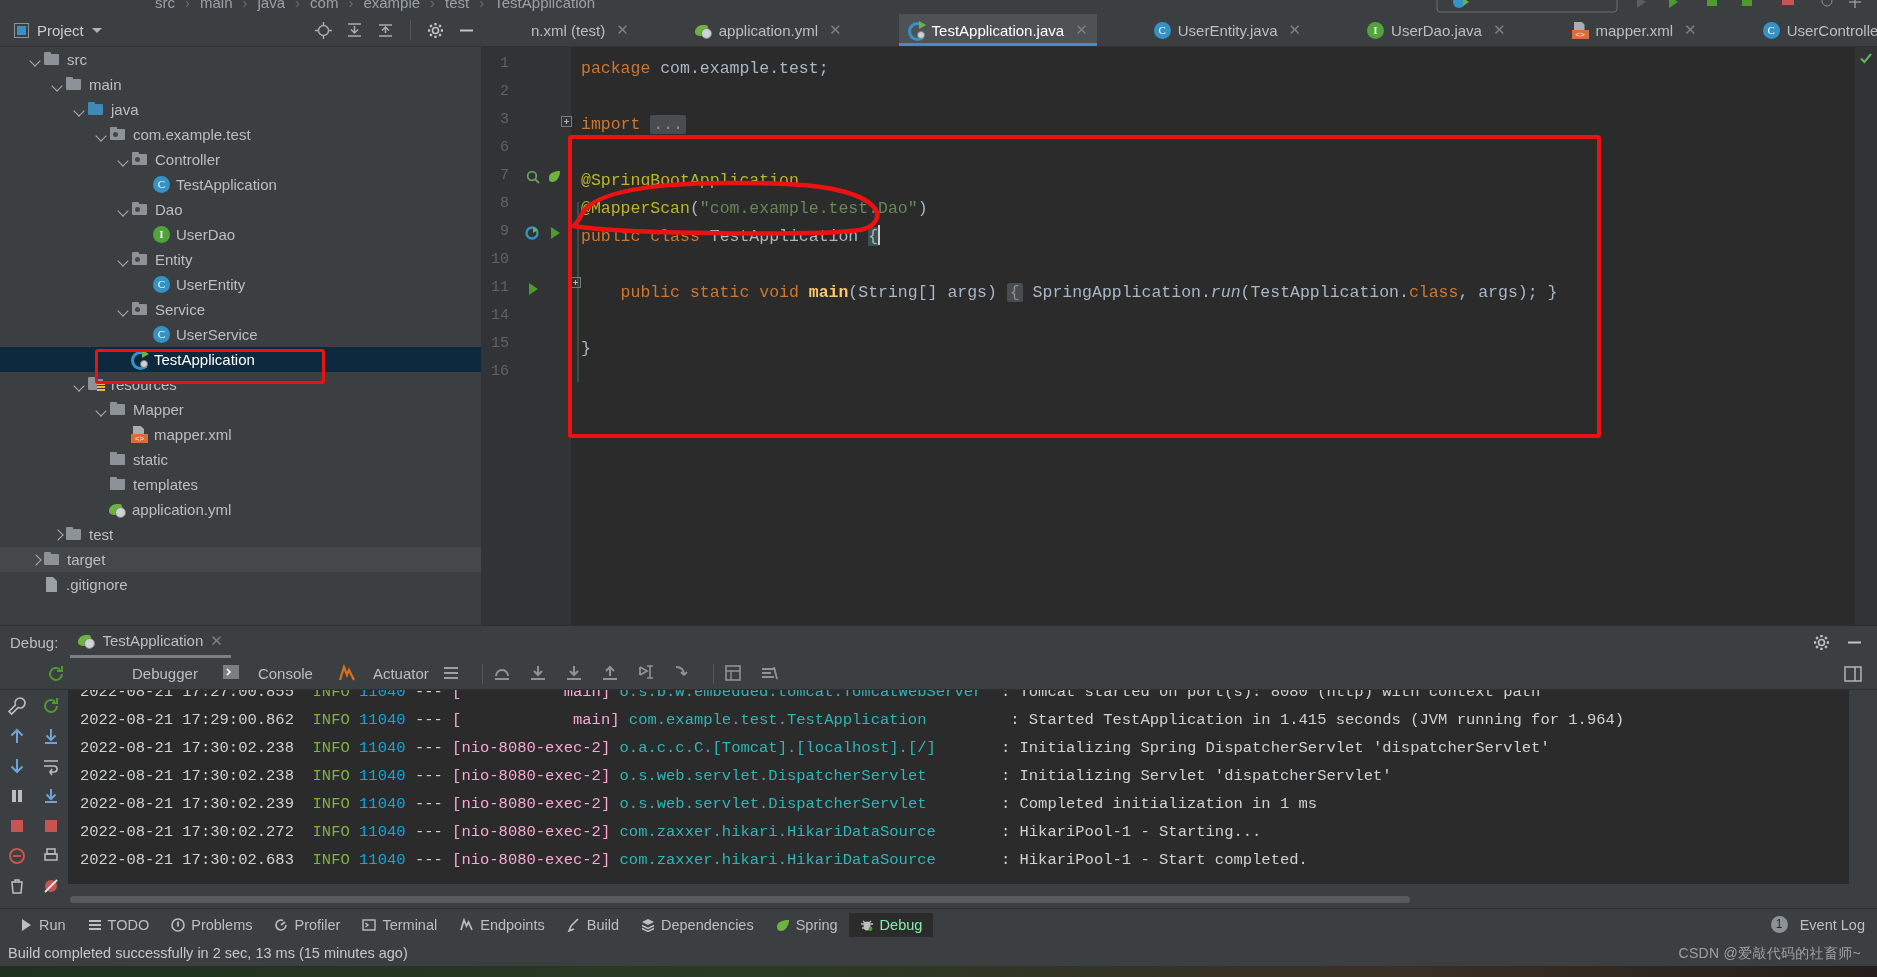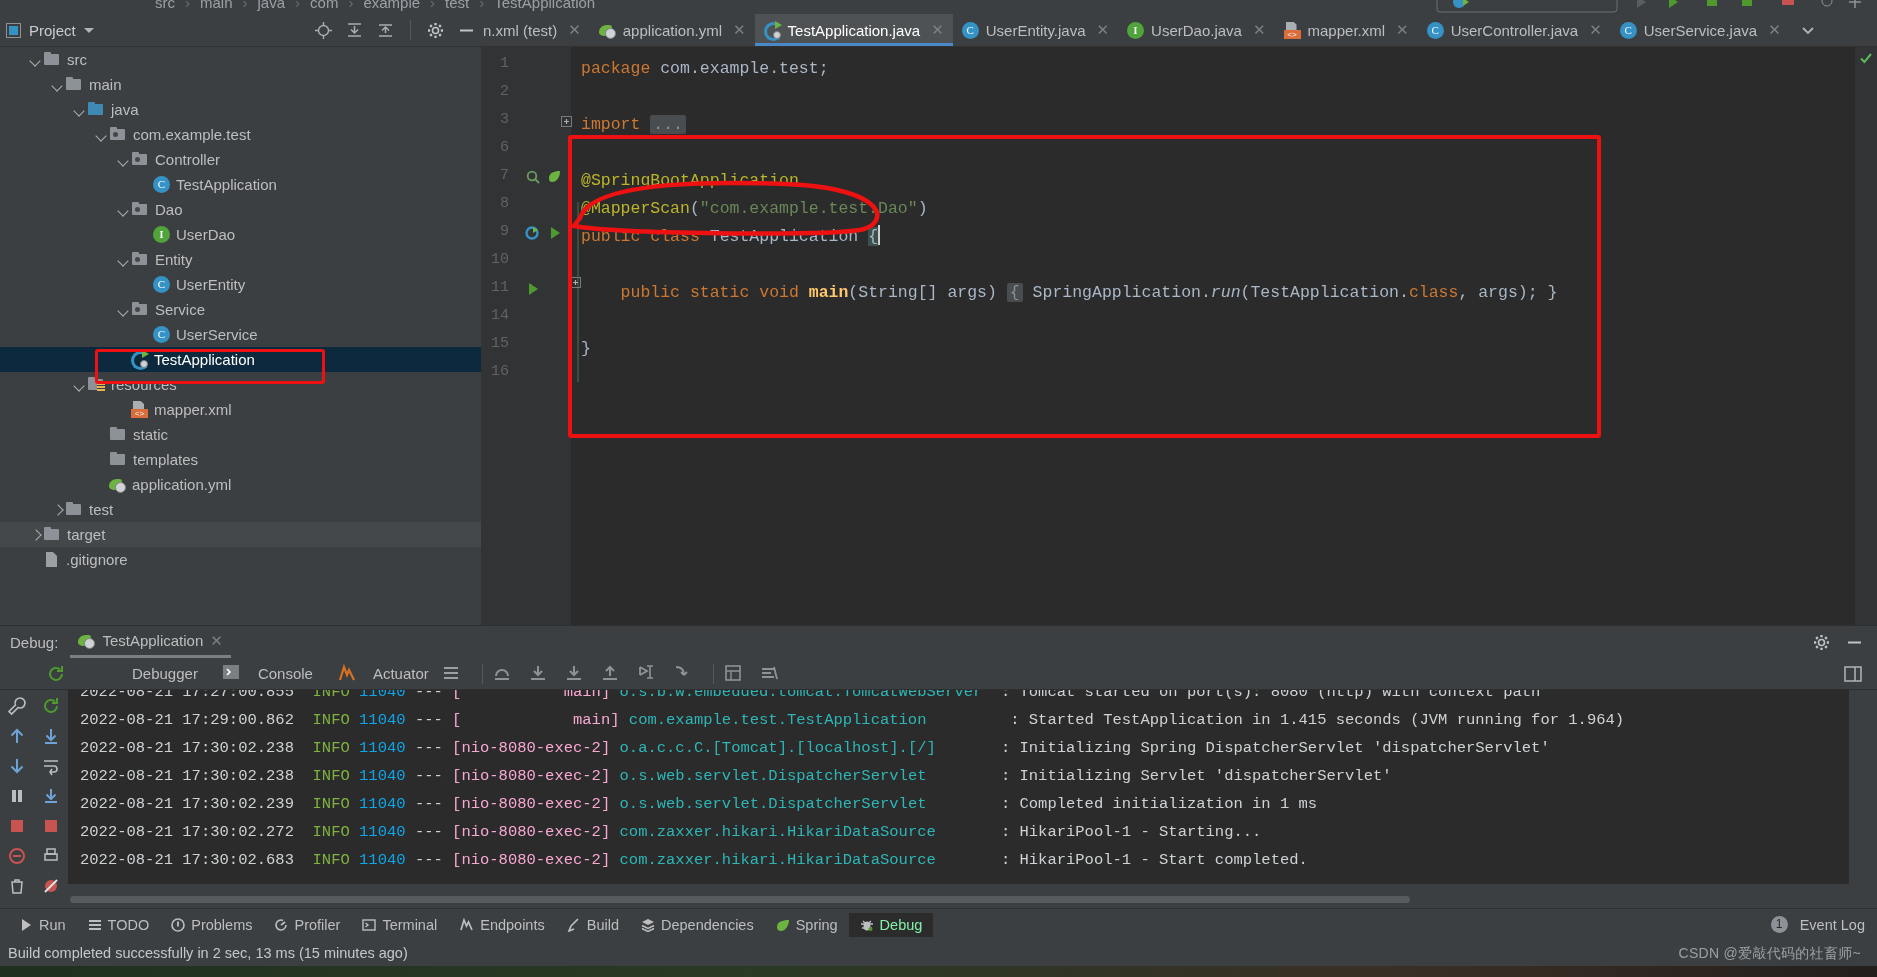--- a/index.html
+++ b/index.html
@@ -16,35 +16,35 @@
   #breadcrumb-strip .bc .sep { color:#6b6f73; }
 
   
   #top-toolbar-frag { position:absolute; right:0; top:-4px; width:640px; height:20px;
     overflow:hidden; }
 
   
   #project-header { position:absolute; left:0; top:14px; width:481px; height:33px;
     background:#3c3f41; border-bottom:1px solid #323232;
     display:flex; align-items:center; padding:0 6px; }
-  #project-header .ph-left { display:flex; align-items:center; gap:8px; }
+  #project-header .ph-left { display:flex; align-items:center; gap:8px;margin-left:8px; }
   #project-header .ph-icons { margin-left:auto; display:flex; align-items:center; gap:14px; }
   .mini-sq { width:15px; height:15px; border:1px solid #8d9296; display:inline-block;
     position:relative; }
   .mini-sq::after { content:""; position:absolute; inset:2px; background:#3592c4; }
   .tw-label { font-size:15px; color:#c8cdd2; }
   .caret-dn { width:0; height:0; border-left:5px solid transparent;
     border-right:5px solid transparent; border-top:5px solid #b0b4b8; }
 
   
   #tabbar { position:absolute; left:481px; top:14px; width:1396px; height:33px;
     background:#3c3f41; display:flex; align-items:stretch; overflow:hidden;
     border-bottom:1px solid #323232; }
   .tab { display:flex; align-items:center; gap:7px; padding:0 9px; white-space:nowrap;
-    font-size:15px; color:#bcbec0; position:relative; }
+    font-size:15px; color:#bcbec0; position:relative;margin-left:48px; }
   .tab.active { background:#4e5254; color:#ffffff; }
   .tab.active::after { content:""; position:absolute; left:0; right:0; bottom:0;
     height:3px; background:#4a88c7; }
   .tab .x { color:#7d8184; font-size:15px; margin-left:4px; }
   .tab-chev { display:flex; align-items:center; padding:0 10px; color:#b0b4b8; }
 
   
   .ic { width:17px; height:17px; display:inline-block; position:relative; flex:none; }
   .ic-java-c { border-radius:50%; background:#3592c4; color:#fff; font-size:11px;
     text-align:center; line-height:17px; font-family:"Liberation Serif", serif; }
@@ -387,20 +387,26 @@
     </div>
     <div class="tree-row">
       <span style="width: 72px; flex: 0 0 auto;"></span>
       <span class="tw down"></span>
       <span class="folder res" style="margin-right: 6px;">
         <i class="bars"></i>
       </span>
       <span class="tree-label">resources</span>
     </div>
     <div class="tree-row">
+      <span style="width: 94px; flex: 0 0 auto;"></span>
+      <span class="tw down"></span>
+      <span class="folder" style="margin-right: 6px;"></span>
+      <span class="tree-label">Mapper</span>
+    </div>
+    <div class="tree-row">
       <span style="width: 116px; flex: 0 0 auto;"></span>
       <span class="tw "></span>
       <span class="ic ic-xml" style="margin-right: 6px;"></span>
       <span class="tree-label">mapper.xml</span>
     </div>
     <div class="tree-row">
       <span style="width: 94px; flex: 0 0 auto;"></span>
       <span class="tw "></span>
       <span class="folder" style="margin-right: 6px;"></span>
       <span class="tree-label">static</span>

